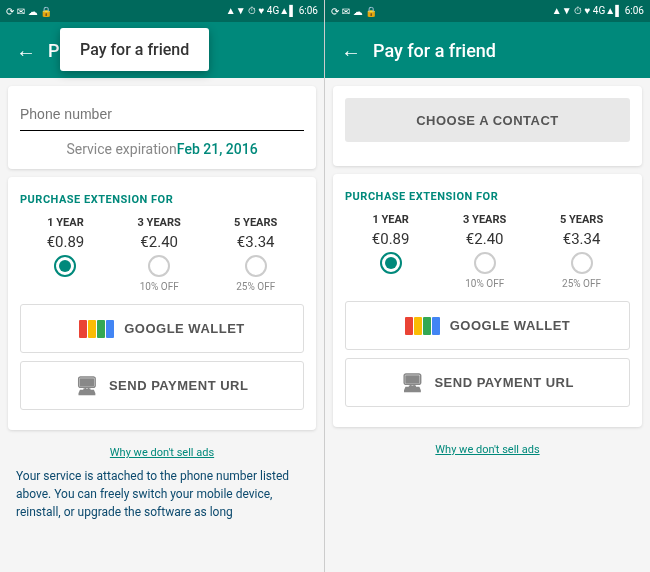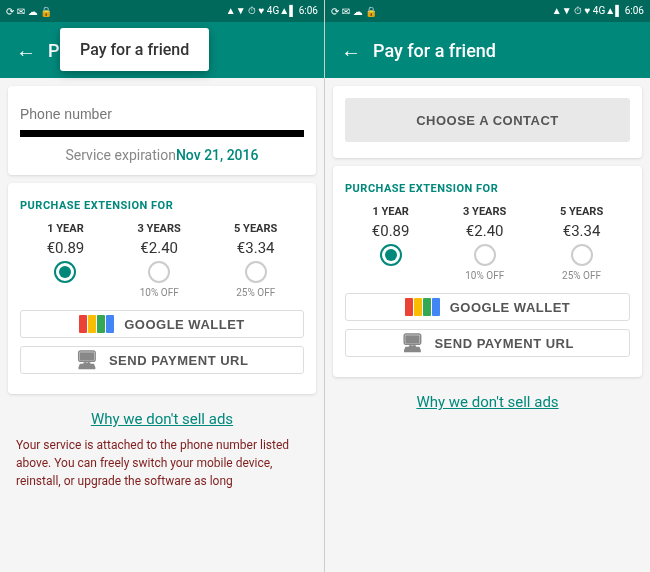--- a/index.html
+++ b/index.html
@@ -87,21 +87,21 @@
       background: white;
       border-radius: 4px;
       margin-bottom: 8px;
       padding: 12px;
       box-shadow: 0 1px 3px rgba(0,0,0,0.12);
     }
 
     .input-field {
       width: 100%;
       border: none;
-      border-bottom: 7px solid #000000;
+      border-bottom: 1px solid #000000;
       padding: 8px 0;
       font-size: 14px;
       color: #888;
       background: transparent;
       outline: none;
     }
 
     .service-row {
       display: flex;
       justify-content: center;
@@ -170,48 +170,48 @@
       content: '';
       width: 12px;
       height: 12px;
       border-radius: 50%;
       background: #00897b;
     }
 
     
     .pay-btn {
       width: 100%;
-      height: 28px;
+      height: 49px;
       border: 1px solid #ddd;
       background: white;
       border-radius: 3px;
       display: flex;
       align-items: center;
       justify-content: center;
       gap: 10px;
       cursor: pointer;
       margin-bottom: 8px;
       font-size: 13px;
       font-weight: 700;
       color: #555;
       letter-spacing: 0.5px;
     }
 
     .link-text {
       text-align: center;
       color: #00897b;
-      font-size: 15px;
+      font-size: 11px;
       text-decoration: underline;
       cursor: pointer;
       padding: 8px 0 4px;
     }
 
     .bottom-text {
       font-size: 12px;
-      color: #7f1d1d;
+      color: #0c4a6e;
       line-height: 1.5;
       padding: 4px 8px;
     }
 
     
     .right-panel {
       width: 325px;
       height: 572px;
       display: flex;
       flex-direction: column;
@@ -237,21 +237,21 @@
       width: 100%;
       height: 44px;
       background: #e8e8e8;
       border: none;
       border-radius: 3px;
       font-size: 13px;
       font-weight: 700;
       color: #555;
       letter-spacing: 0.5px;
       cursor: pointer;
-      margin-bottom: 4px;
+      margin-bottom: 12px;
     }
 
     
     .gw-icon {
       display: inline-flex;
       gap: 1px;
     }
     .gw-icon span {
       display: inline-block;
       width: 8px;
@@ -287,21 +287,21 @@
   <div class="tooltip-popup">
     <span>Pay for a friend</span>
   </div>
 
   <div class="content">
 
     <div class="card">
       <input class="input-field" type="text" placeholder="Phone number" style="">
       <div class="service-row">
         <span class="service-label">Service expiration</span>
-        <span class="service-date">Nov 21, 2016</span>
+        <span class="service-date">Feb 21, 2016</span>
       </div>
     </div>
 
     <div class="card">
       <div class="section-title">PURCHASE EXTENSION FOR</div>
       <div class="purchase-options">
         <div class="purchase-option">
           <span class="years">1 YEAR</span>
           <span class="price">€0.89</span>
           <div class="radio-btn selected"></div>

